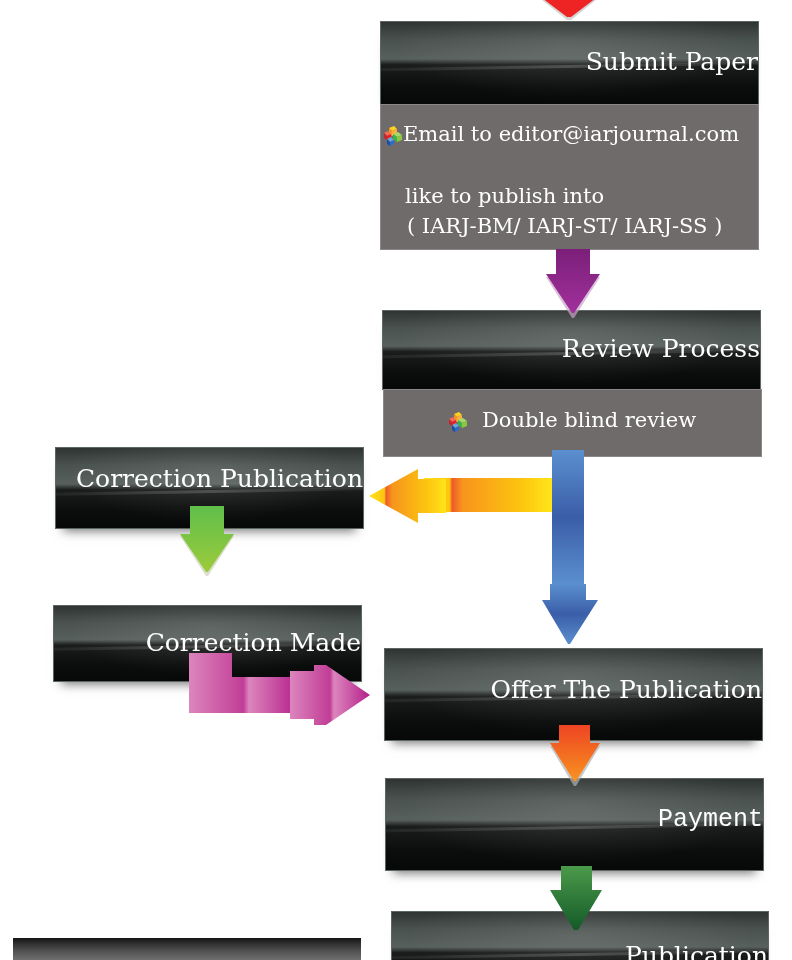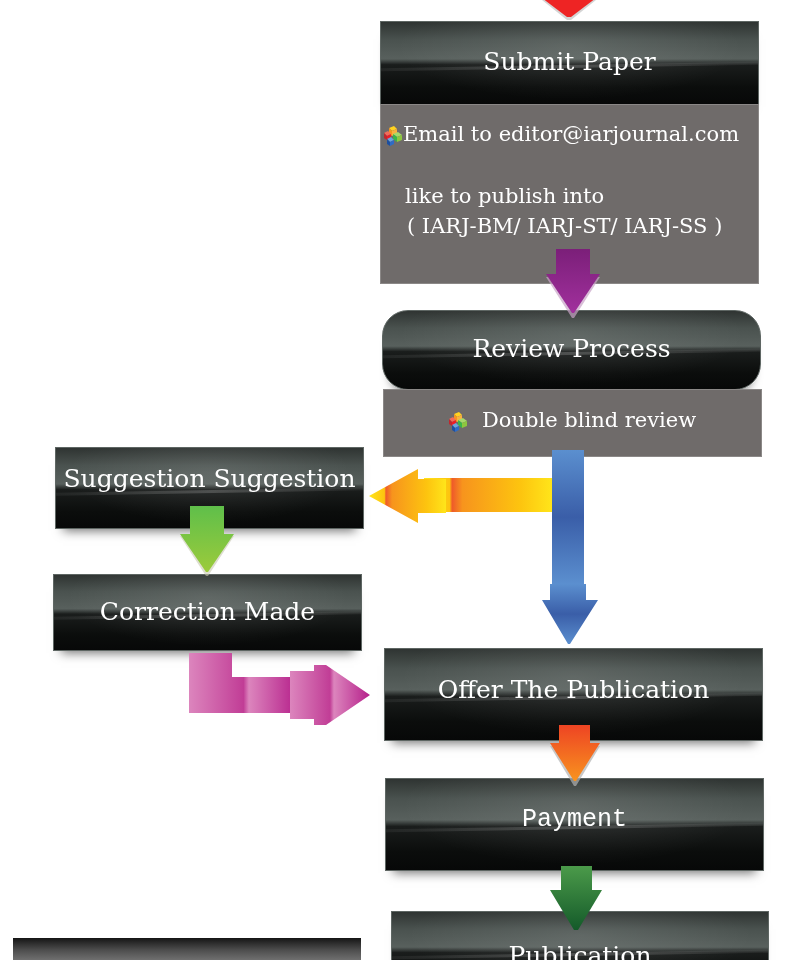--- a/index.html
+++ b/index.html
@@ -18,21 +18,21 @@
       background: linear-gradient(90deg, rgba(255,255,255,0.05), rgba(255,255,255,0.18), rgba(255,255,255,0.05));
       transform: skewY(-1deg);
     }
     .box::after {
       content: ""; position: absolute; inset: 0;
       background: radial-gradient(ellipse at 50% 30%, rgba(255,255,255,0.10), rgba(0,0,0,0) 65%);
       pointer-events: none;
     }
     .box .title {
       position: absolute; left: 0; right: 0; top: 50%; transform: translateY(-56%);
-      text-align: center; color: #ffffff; font-size: 25px; z-index: 2; white-space: nowrap;
+      text-align: right; color: #ffffff; font-size: 25px; z-index: 2; white-space: nowrap;
     }
     .panel {
       position: absolute; background: #6f6b6a; border: 1px solid #8b8887; box-sizing: border-box;
       color: #ffffff; font-size: 21px;
     }
     .bullet-row { position: absolute; white-space: nowrap; }
     .cube { display: inline-block; width: 20px; height: 20px; vertical-align: middle; }
     .arrow { position: absolute; z-index: 3; }
     .leftbar {
       position: absolute; left: 13px; top: 938px; width: 348px; height: 30px;
@@ -97,36 +97,36 @@
 </svg>
 
 <svg class="arrow" style="left:538px; top:-2px;" width="62" height="24" viewBox="0 0 62 24">
   <polygon points="4,0 58,0 33,20 29,20" fill="#b8b8b8" opacity="0.6" transform="translate(0,2)"></polygon>
   <polygon points="4,0 58,0 33,19 29,19" fill="#ee2424"></polygon>
 </svg>
 
 <div class="box" style="left:380px; top:21px; width:379px; height:84px;">
   <div class="title">Submit Paper</div>
 </div>
-<div class="panel" style="left:380px; top:104px; width:379px; height:180px;">
+<div class="panel" style="left:380px; top:104px; width:379px; height:146px;">
   <div class="bullet-row" style="left:2px; top:17px;">
     <svg class="cube">
         <use href="#cubes"></use>
       </svg><span>Email to editor@iarjournal.com</span>
   </div>
   <div class="bullet-row" style="left:24px; top:79px;">like to publish into</div>
   <div class="bullet-row" style="left:26px; top:109px;">( IARJ-BM/ IARJ-ST/ IARJ-SS )</div>
 </div>
 
 <svg class="arrow" style="left:544px; top:249px;" width="58" height="70" viewBox="0 0 58 70">
   <polygon points="12,0 46,0 46,25 56,25 30,66 28,66 2,25 12,25" fill="#c7a2c6" transform="translate(0,3)" opacity="0.7"></polygon>
   <polygon points="12,0 46,0 46,25 56,25 30,64 28,64 2,25 12,25" fill="url(#gPurple)"></polygon>
 </svg>
 
-<div class="box" style="left:382px; top:310px; width:379px; height:80px;border-radius:26px;">
+<div class="box" style="left:382px; top:310px; width:379px; height:80px;">
   <div class="title">Review Process</div>
 </div>
 <div class="panel" style="left:383px; top:389px; width:379px; height:68px;">
   <div class="bullet-row" style="left:64px; top:18px;">
     <svg class="cube" style="margin-right:14px;">
         <use href="#cubes"></use>
       </svg><span>Double blind review</span>
   </div>
 </div>
 
@@ -134,29 +134,29 @@
   <rect x="12" y="0" width="32" height="134" fill="url(#gBlue)"></rect>
   <polygon points="10,134 46,134 46,150 58,150 30,194 28,194 2,150 10,150" fill="url(#gBlue)"></polygon>
 </svg>
 
 <svg class="arrow" style="left:368px; top:465px;" width="186" height="62" viewBox="0 0 186 62">
   <rect x="56" y="13" width="128" height="34" fill="url(#gOrangeYellow)"></rect>
   <polygon points="50,4 50,14 78,14 78,48 50,48 50,58 1,31" fill="url(#gOrangeYellow)"></polygon>
 </svg>
 
 <div class="box" style="left:55px; top:447px; width:309px; height:82px;">
-  <div class="title" style="transform:translateY(-82%);">Suggestion Suggestion</div>
+  <div class="title" style="transform:translateY(-82%);">Correction Publication</div>
 </div>
 
 <svg class="arrow" style="left:178px; top:506px;" width="58" height="70" viewBox="0 0 58 70">
   <polygon points="12,0 46,0 46,28 56,28 30,68 28,68 2,28 12,28" fill="#c8c8b0" opacity="0.6" transform="translate(0,2)"></polygon>
   <polygon points="12,0 46,0 46,28 56,28 30,66 28,66 2,28 12,28" fill="url(#gGreen)"></polygon>
 </svg>
 
-<div class="box" style="left:53px; top:574px; width:309px; height:77px;">
+<div class="box" style="left:53px; top:605px; width:309px; height:77px;">
   <div class="title">Correction Made</div>
 </div>
 
 <svg class="arrow" style="left:188px; top:653px;" width="186" height="74" viewBox="0 0 186 74">
   <polygon points="1,0 44,0 44,24 110,24 110,60 1,60" fill="url(#gPink)"></polygon>
   <polygon points="102,18 126,18 126,12 138,12 182,42 138,72 126,72 126,66 102,66" fill="url(#gPink)"></polygon>
 </svg>
 
 <div class="box" style="left:384px; top:648px; width:379px; height:93px;">
   <div class="title" style="transform:translateY(-70%);">Offer The Publication</div>

